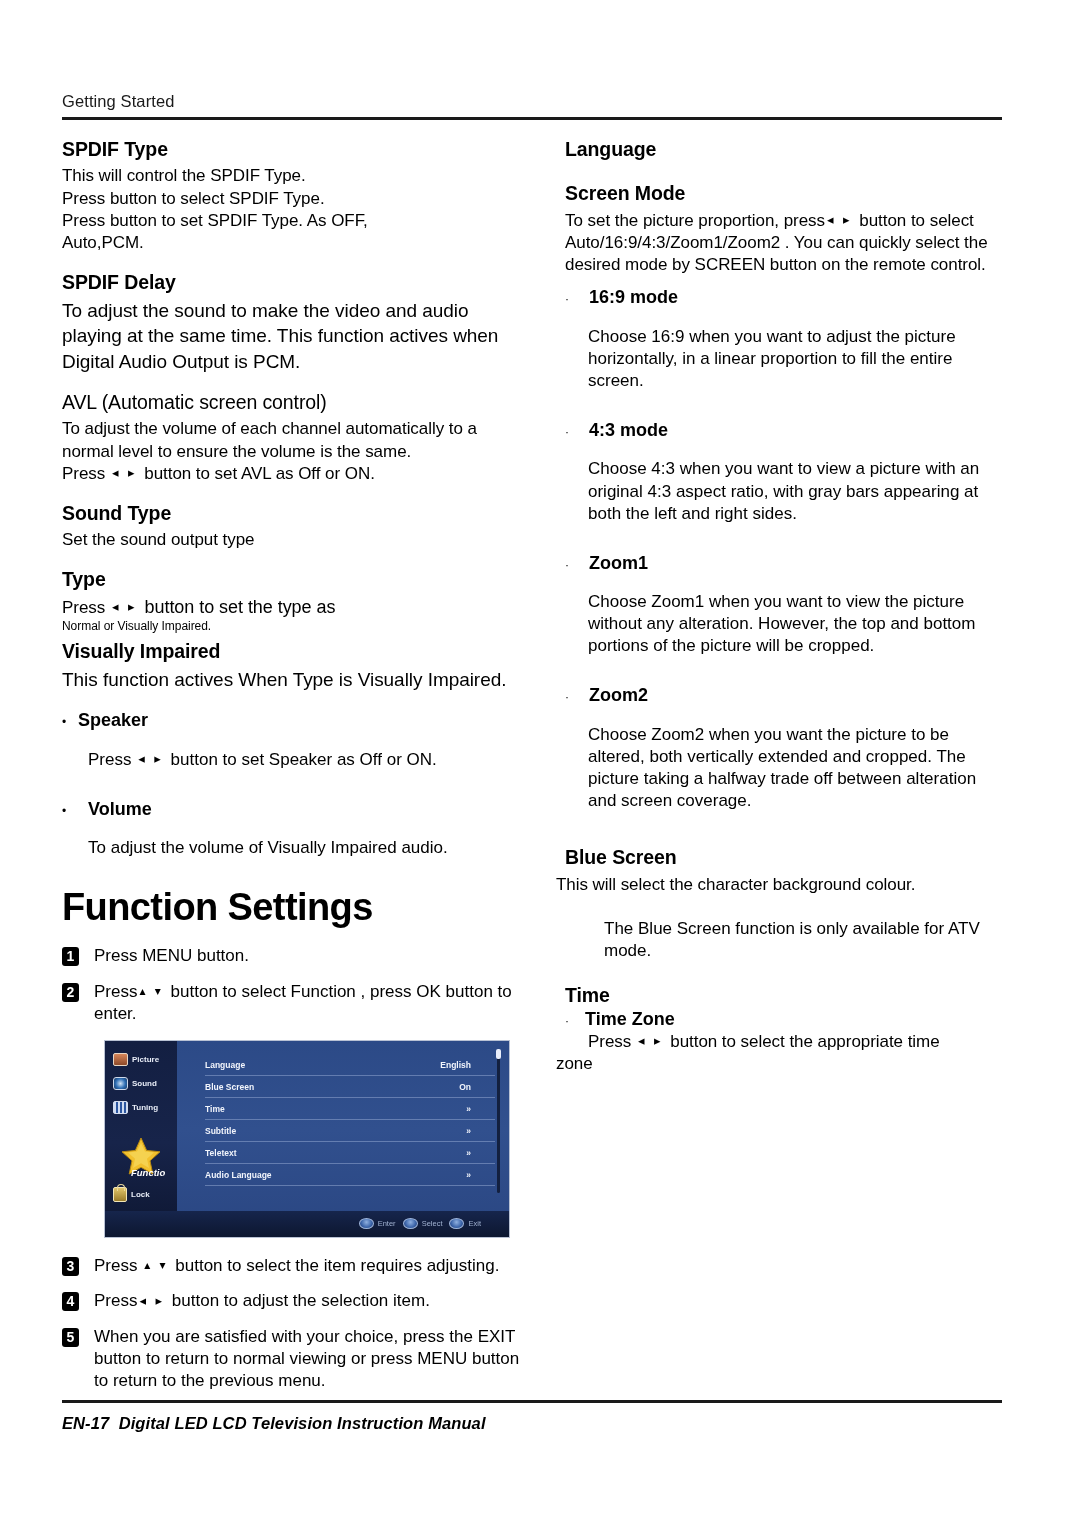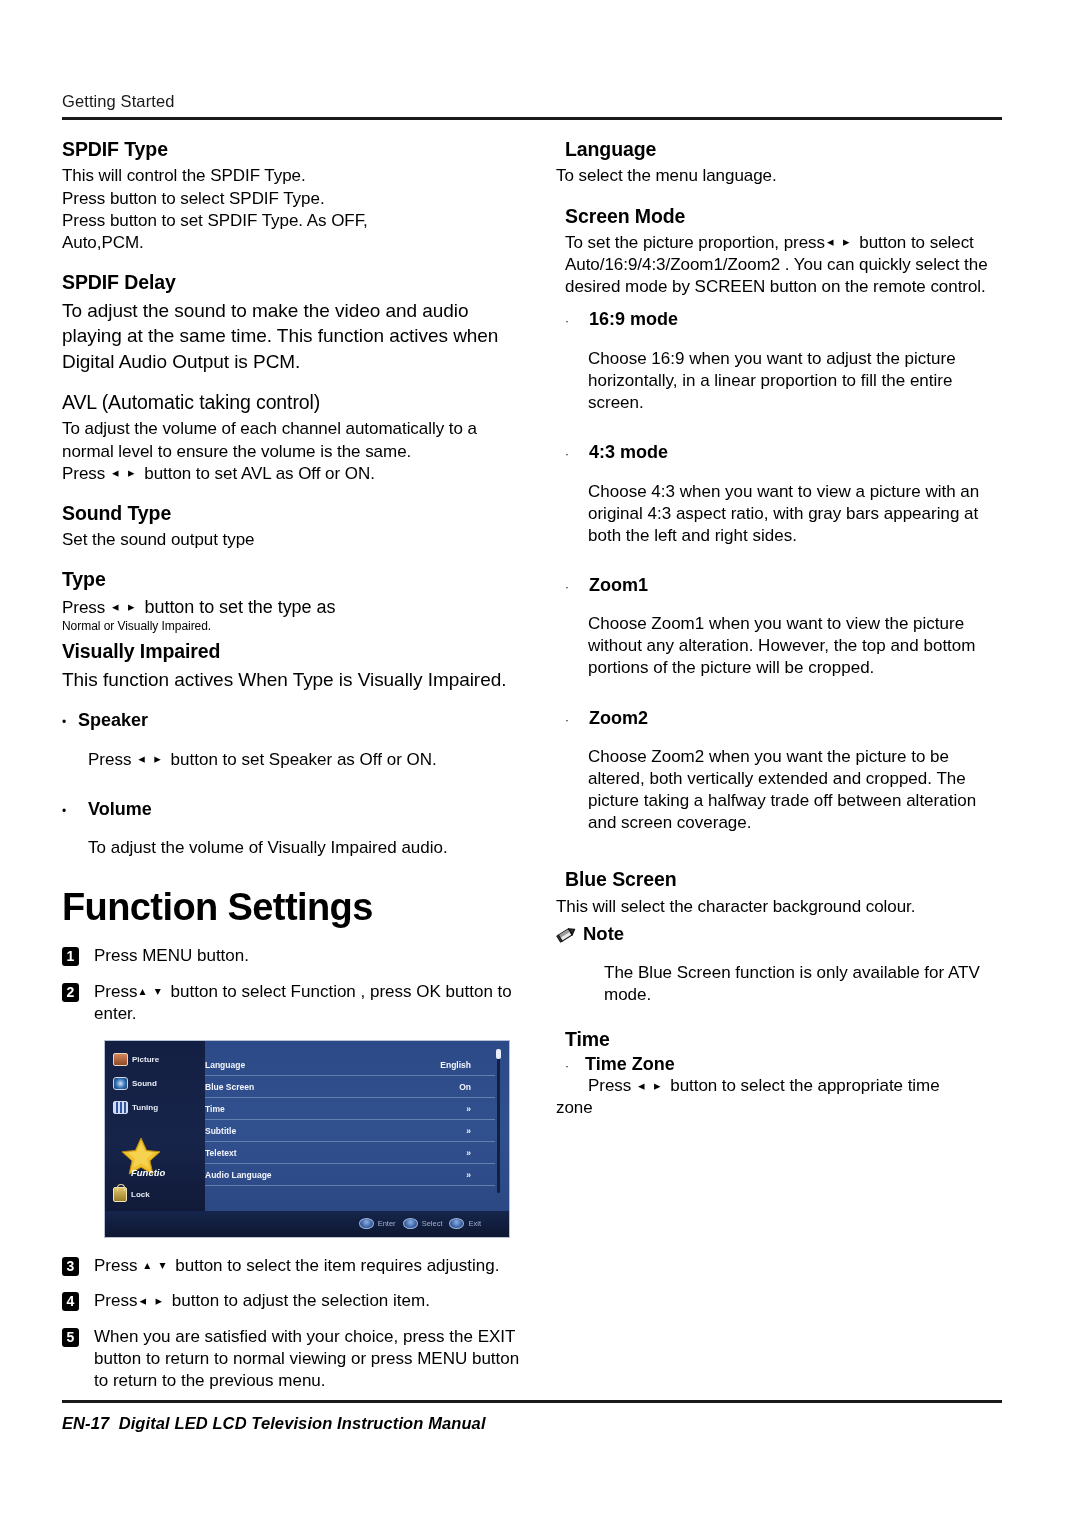--- a/index.html
+++ b/index.html
@@ -166,21 +166,21 @@
     height: 196px;
     margin: 14px 0 0 42px;
     background: linear-gradient(180deg, #2c4a87 0%, #31508e 45%, #2a4682 100%);
     border: 1px solid #b9c2d4;
     overflow: hidden;
     font-family: "Liberation Sans", sans-serif;
   }
   .tv-side {
     position: absolute;
     left: 0; top: 0;
-    width: 100px;
+    width: 72px;
     height: 170px;
     background: linear-gradient(180deg,#131f42 0%, #17244a 60%, #101a38 100%);
   }
   .tv-side-item {
     position: absolute;
     left: 8px;
     display: flex;
     align-items: center;
     gap: 4px;
     color: #e8edf7;
@@ -313,21 +313,21 @@
       <b>Auto,PCM.</b>
     </p>
 
     <div class="gap-m"></div>
 
     <h2 class="sec">SPDIF Delay</h2>
     <p class="body big">To adjust the sound to make the video and audio playing at the same time. This function actives when Digital Audio Output is PCM.</p>
 
     <div class="gap-m"></div>
 
-    <h2 class="sec"><b>AVL</b><span style="font-weight:normal;"> (Automatic taking control)</span></h2>
+    <h2 class="sec"><b>AVL</b><span style="font-weight:normal;"> (Automatic screen control)</span></h2>
     <p class="body">
       <span>To adjust the volume of each channel automatically to a normal level to ensure the volume is the same.</span><br>
       <span>Press </span><span class="arrows">◂ ▸</span><span> button to set AVL as Off or ON.</span>
     </p>
 
     <div class="gap-m"></div>
 
     <h2 class="sec">Sound Type</h2>
     <p class="body">Set the sound output type</p>
 
@@ -465,21 +465,20 @@
     <div class="step">
       <div class="step-num">5</div>
       <div class="step-text"><span>When you are satisfied with your choice, press the </span><b>EXIT</b><span> button to return to normal viewing or press </span><b>MENU</b><span> button to return to the previous menu.</span></div>
     </div>
 
   </div>
 
   <div class="col col-right">
 
     <h2 class="sec indent">Language</h2>
-    <p class="body">To select the menu language.</p>
 
     <div class="gap-m"></div>
 
     <h2 class="sec indent">Screen Mode</h2>
     <p class="body indent"><span>To set the picture proportion, press</span><span class="arrows">◂ ▸</span><span> button to select Auto/16:9/4:3/Zoom1/Zoom2 . You can quickly select the desired mode by </span><b>SCREEN</b><span> button on the remote control.</span></p>
 
     <div class="gap-s"></div>
 
     <div class="bullet-row" style="margin-left:9px;">
       <span class="bullet-dot sm">·</span>
@@ -511,31 +510,20 @@
     </div>
     <p class="sub-body deep"><span>Choose </span><b>Zoom2</b><span> when you want the picture to be altered, both vertically extended and cropped. The picture taking a halfway trade off between alteration and screen coverage.</span></p>
 
     <div class="gap-m"></div>
 
     <h2 class="sec indent">Blue Screen</h2>
     <p class="body">This will select the character background colour.</p>
 
     <div class="gap-xs"></div>
 
-    <div class="note-head">
-      <svg width="22" height="18" viewBox="0 0 22 18">
-        <g transform="rotate(-32 11 9)">
-          <rect x="3" y="5.5" width="12" height="7" fill="#e9e9e9" stroke="#111" stroke-width="1.2"></rect>
-          <rect x="3" y="5.5" width="12" height="3.2" fill="#9a9a9a" stroke="none"></rect>
-          <polygon points="15,5.5 20,9 15,12.5" fill="#2b2b2b" stroke="#111" stroke-width="1.2" stroke-linejoin="round"></polygon>
-          <rect x="1.2" y="5.5" width="2" height="7" fill="#3a3a3a" stroke="#111" stroke-width="1"></rect>
-        </g>
-      </svg>
-      <span class="note-title">Note</span>
-    </div>
     <p class="note-body">The Blue Screen function is only available for ATV mode.</p>
 
     <div class="gap-xs"></div>
 
     <h2 class="sec indent" style="margin-bottom:2px;">Time</h2>
     <div class="bullet-row" style="margin-left:9px;">
       <span class="bullet-dot sm">·</span>
       <span class="bullet-head" style="margin-left:4px;">Time Zone</span>
     </div>
     <p class="body" style="margin-left:0;"><span style="margin-left:32px;">Press </span><span class="arrows">◂ ▸</span><span> button to select the appropriate time</span><br><span>zone</span></p>

